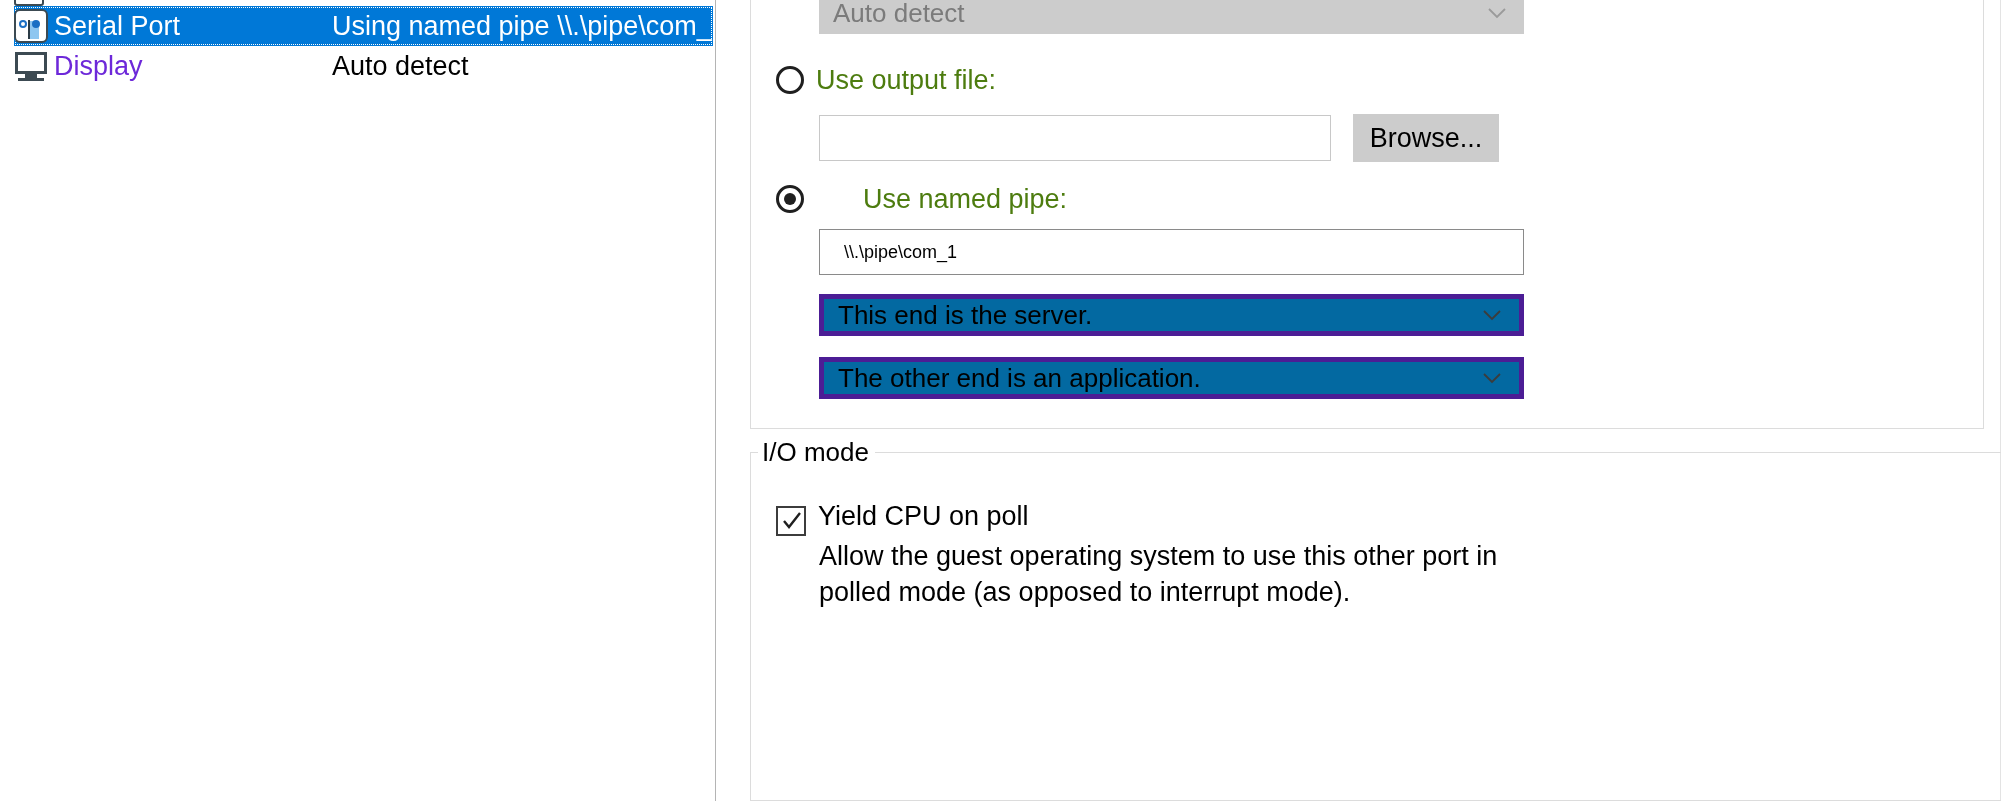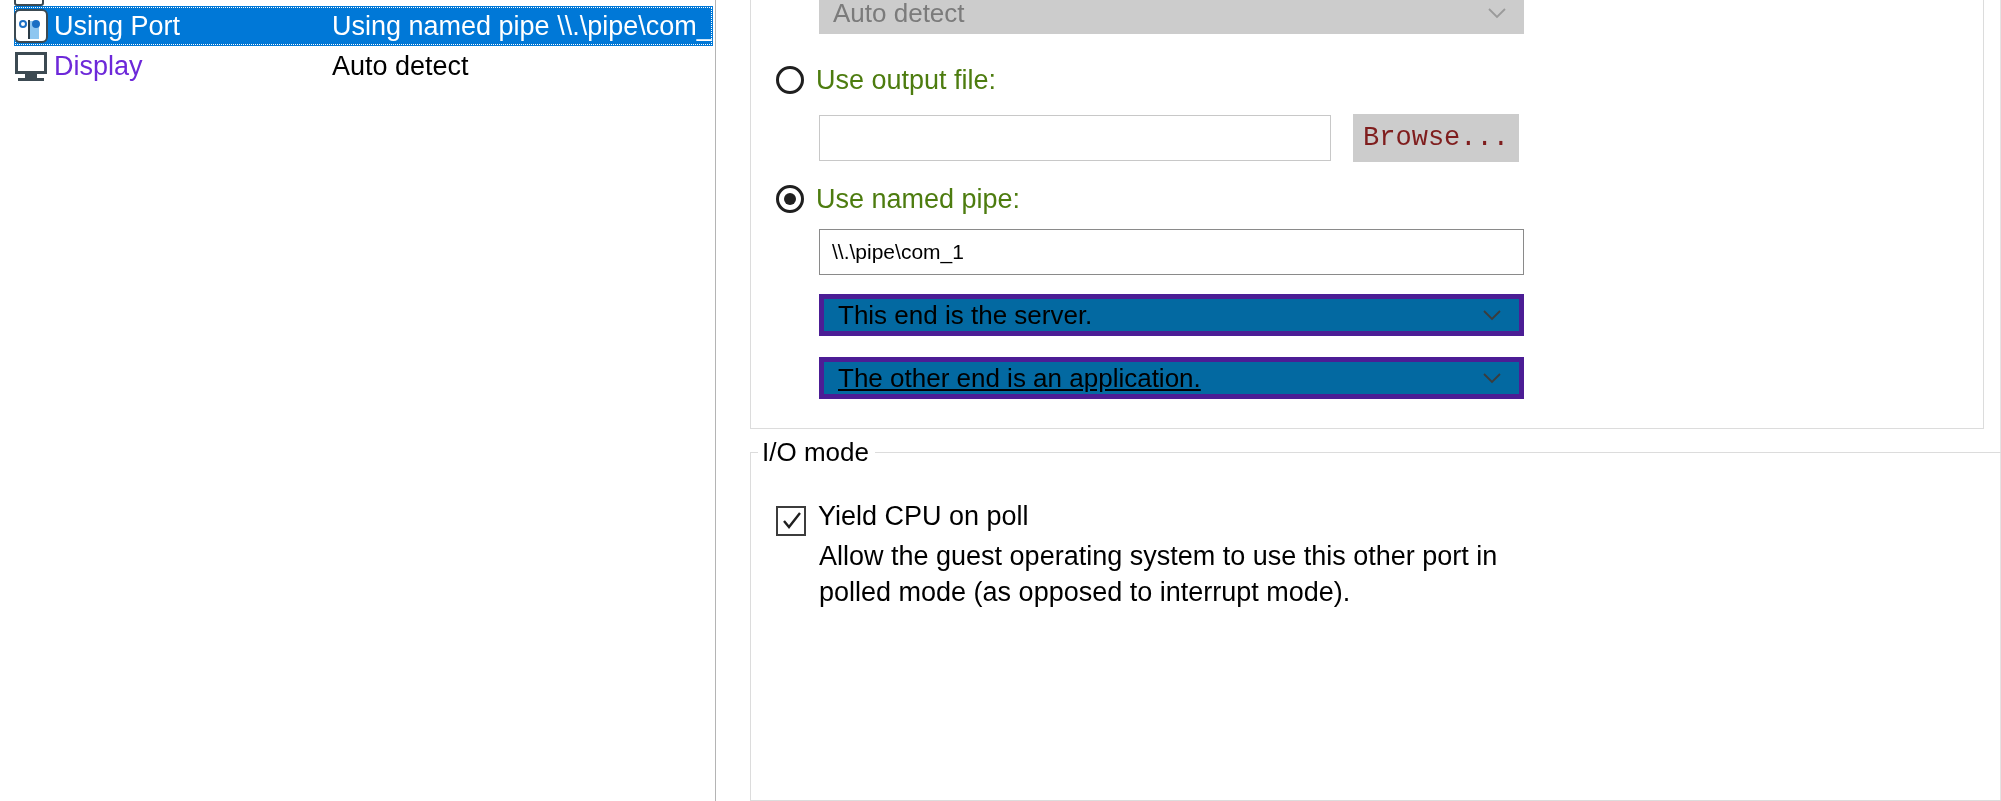--- a/index.html
+++ b/index.html
@@ -270,32 +270,32 @@
     background: #1f1f1f;
   }
   .radio-label {
     font-size: 27px;
     color: #4d7c0f;
     white-space: nowrap;
     line-height: 40px;
   }
 
   .radio-output-file { left: 29px; top: 60px; }
-  .radio-named-pipe  { left: 29px; top: 179px; }
+  .radio-named-pipe  { left: 29px; top: 179px; gap: 47px; }
 
   
   .textfield {
     position: absolute;
     height: 46px;
     background: #ffffff;
     border: 1px solid #c8c8c8;
     display: flex;
     align-items: center;
-    padding: 0 12px;
-    font-size: 21px;
+    padding: 0 24px;
+    font-size: 18px;
     color: #000000;
     white-space: nowrap;
   }
   .field-output-file {
     left: 72px;
     top: 115px;
     width: 512px;
   }
 
   .btn {
@@ -303,37 +303,36 @@
     height: 48px;
     display: flex;
     align-items: center;
     justify-content: center;
     font-size: 27px;
     white-space: nowrap;
   }
   .btn-browse {
     left: 606px;
     top: 114px;
-    width: 166px;
+    width: 146px;
     background: #cccccc;
-    color: #7f1d1d;
+    color: #000000;
     border: none;
-    font-family: Liberation Mono, monospace;
   }
 
   
   .field-pipe {
     left: 72px;
     top: 229px;
     width: 705px;
     border: 1px solid #8a8a8a;
   }
 
   .combo-server-end { left: 72px; top: 294px; width: 705px; }
-  .combo-other-end  { left: 72px; top: 357px; width: 705px; text-decoration: underline; }
+  .combo-other-end  { left: 72px; top: 357px; width: 705px; }
 
   
   .check-row {
     position: absolute;
     left: 29px;
     top: 496px;
     display: flex;
     align-items: flex-end;
     height: 40px;
   }
@@ -382,21 +381,21 @@
     </div>
 
     <div class="device-row row0 selected">
       <div class="row-hit">
         <div class="device-icon icon-serial">
           <span class="sp-c1"></span>
           <span class="sp-bar"></span>
           <span class="sp-bar2"></span>
           <span class="sp-c2"></span>
         </div>
-        <span class="device-name">Using Port</span>
+        <span class="device-name">Serial Port</span>
         <span class="device-summary">Using named pipe \\.\pipe\com_1</span>
       </div>
     </div>
 
     <div class="device-row row1">
       <div class="row-hit">
         <div class="device-icon icon-display">
           <span class="mon-body"></span>
           <span class="mon-stand"></span>
           <span class="mon-base"></span>

